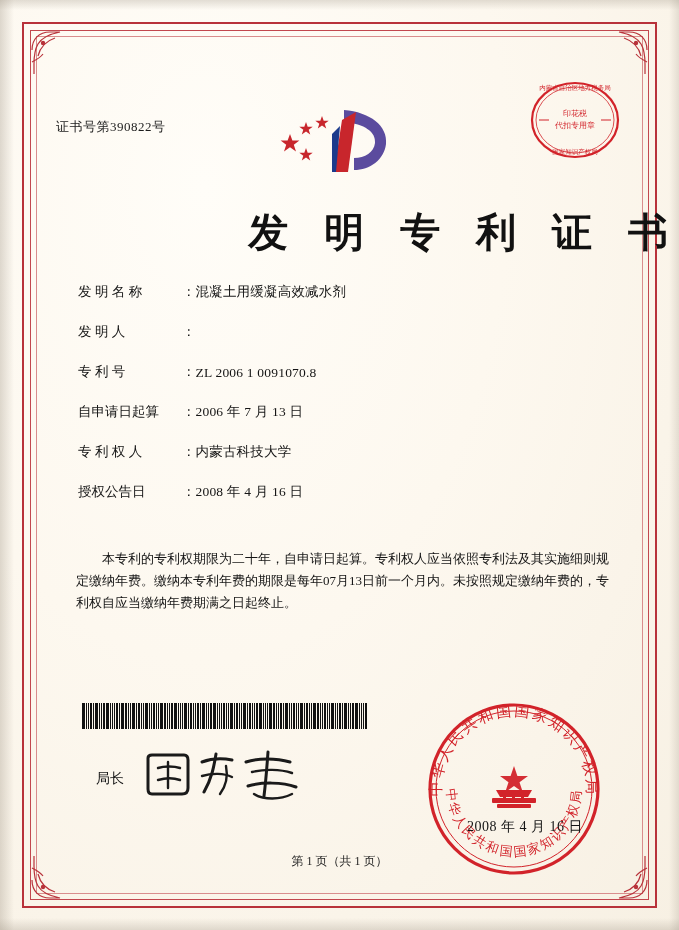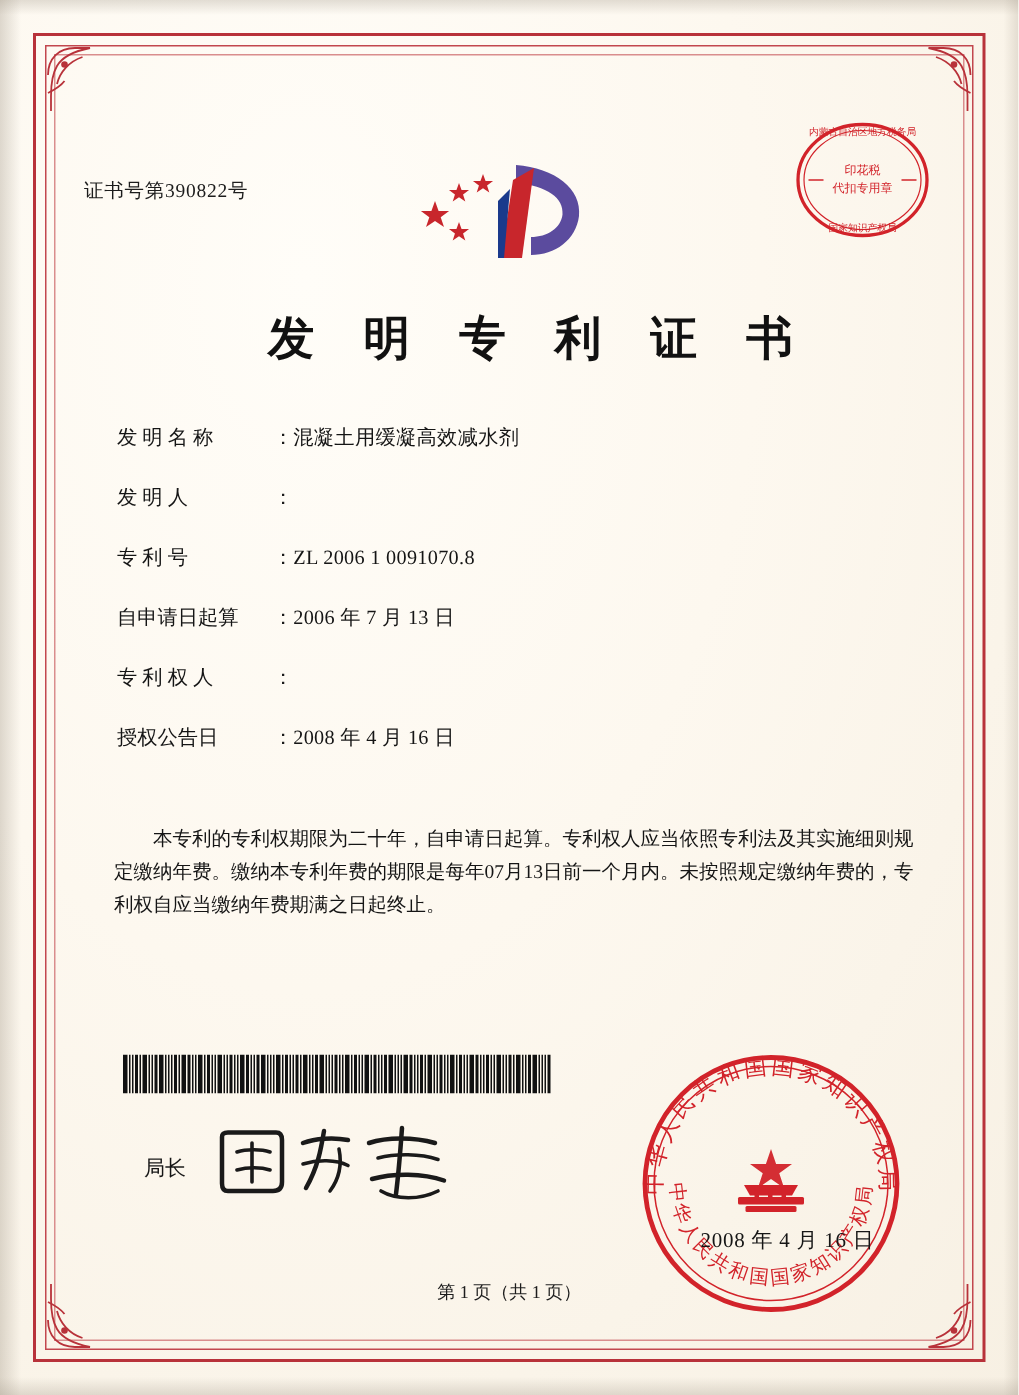--- a/index.html
+++ b/index.html
@@ -83,22 +83,22 @@
     transform: translateX(-50%);
     width: 140px;
     height: 78px;
   }
 
   .main-title {
     position: absolute;
     left: 0;
     right: 0;
     top: 205px;
-    text-align: center;
-    font-size: 31px;
+    text-align: right;
+    font-size: 40px;
     font-weight: bold;
     letter-spacing: 11px;
     color: #111;
     font-family: "DejaVu Serif", "Liberation Serif", serif;
     text-indent: 11px;
     padding-left: 28px;
   }
 
   
   .seal-top {
@@ -111,21 +111,21 @@
 
   
   .fields {
     position: absolute;
     left: 78px;
     top: 283px;
     right: 70px;
   }
   .field-row {
     display: flex;
-    align-items: center;
+    align-items: flex-end;
     margin-bottom: 22px;
     font-size: 13.5px;
   }
   .field-label {
     width: 104px;
     flex: 0 0 104px;
     color: #151515;
     letter-spacing: 0px;
   }
   .field-label.spread {
@@ -337,20 +337,21 @@
       <span class="field-value">ZL 2006 1 0091070.8</span>
     </div>
     <div class="field-row">
       <span class="field-label">自申请日起算</span>
       <span class="field-colon">：</span>
       <span class="field-value">2006 年 7 月 13 日</span>
     </div>
     <div class="field-row">
       <span class="field-label spread">专 利 权 人</span>
       <span class="field-colon">：</span>
+      <span class="field-value">内蒙古科技大学</span>
     </div>
     <div class="field-row">
       <span class="field-label">授权公告日</span>
       <span class="field-colon">：</span>
       <span class="field-value">2008 年 4 月 16 日</span>
     </div>
   </div>
 
   <div class="body-text">
     <p>本专利的专利权期限为二十年，自申请日起算。专利权人应当依照专利法及其实施细则规定缴纳年费。缴纳本专利年费的期限是每年07月13日前一个月内。未按照规定缴纳年费的，专利权自应当缴纳年费期满之日起终止。</p>

